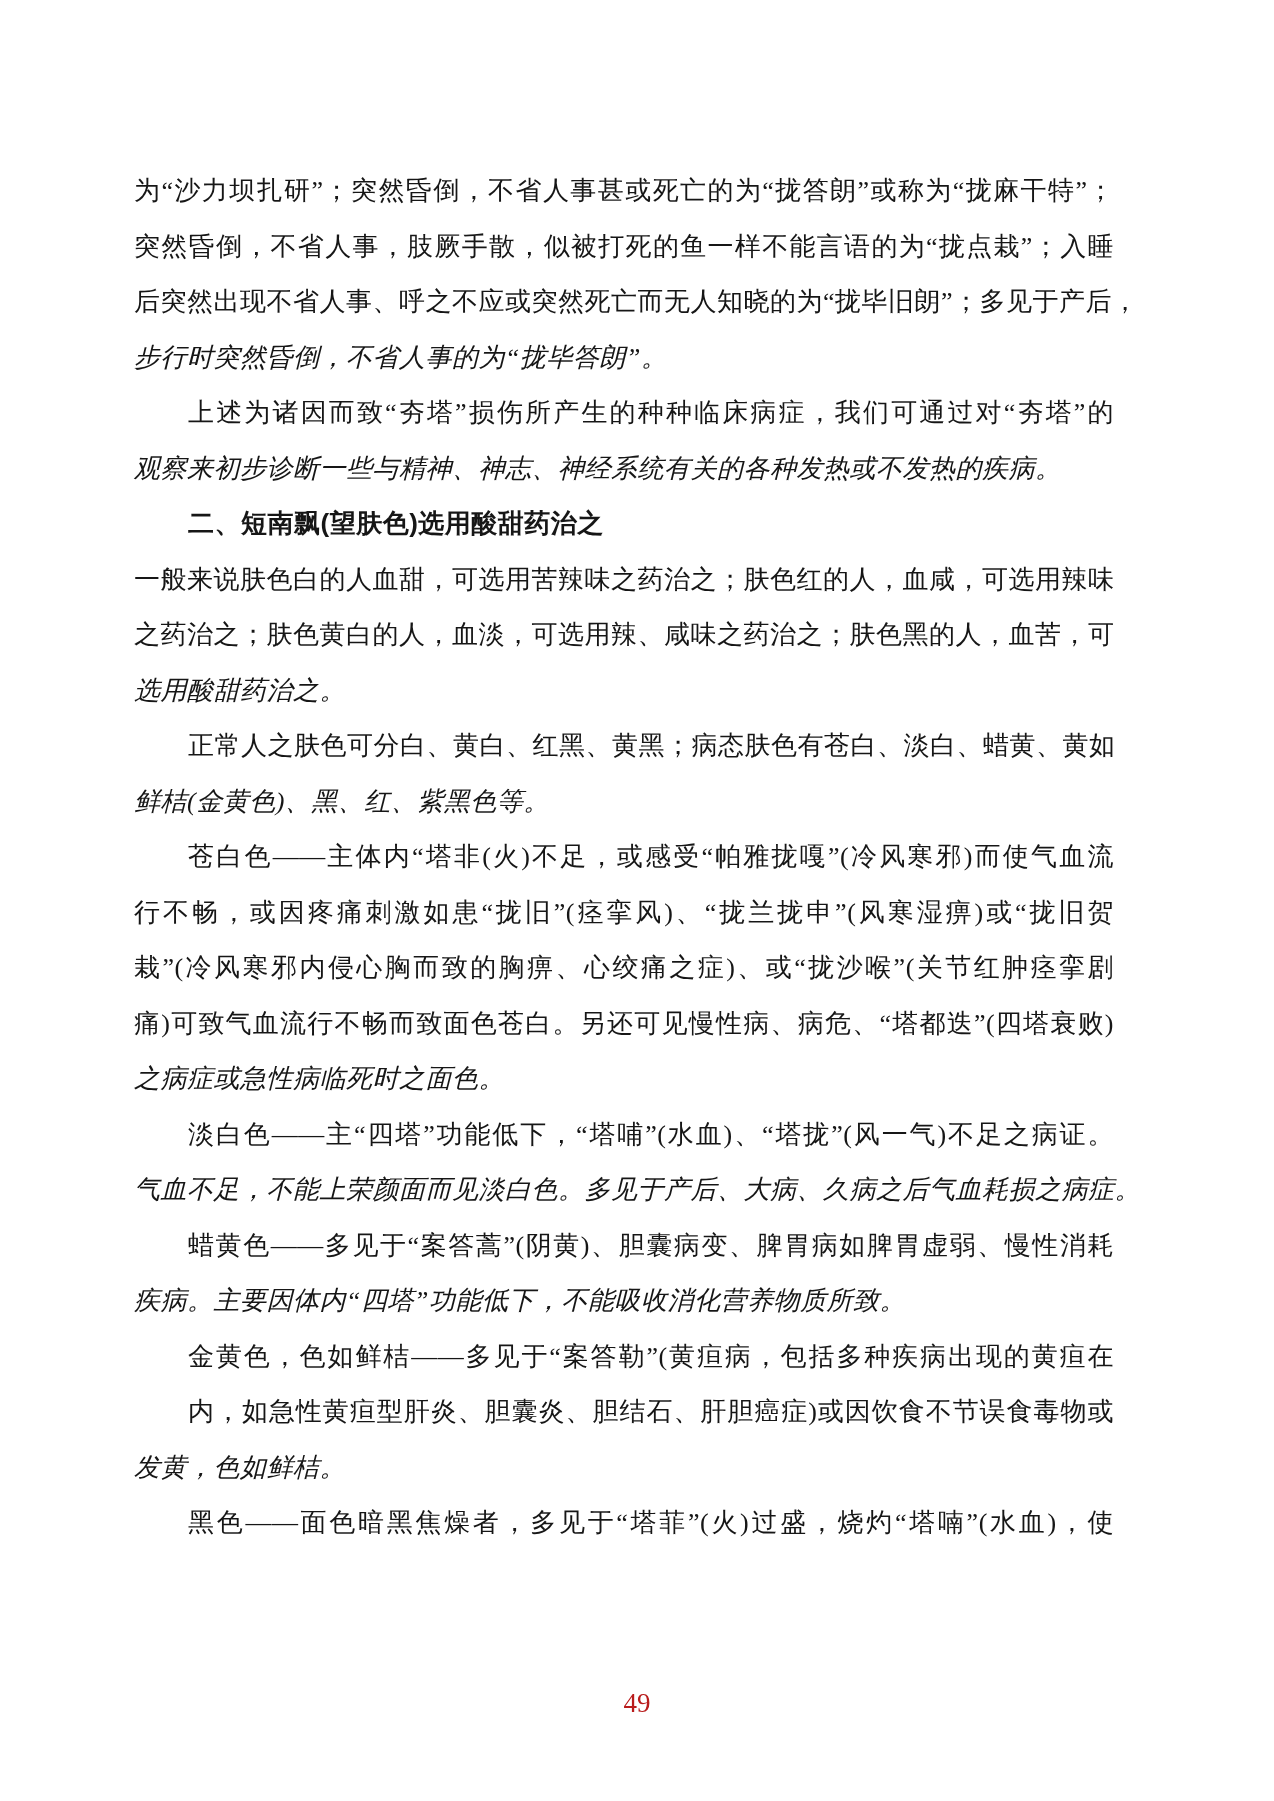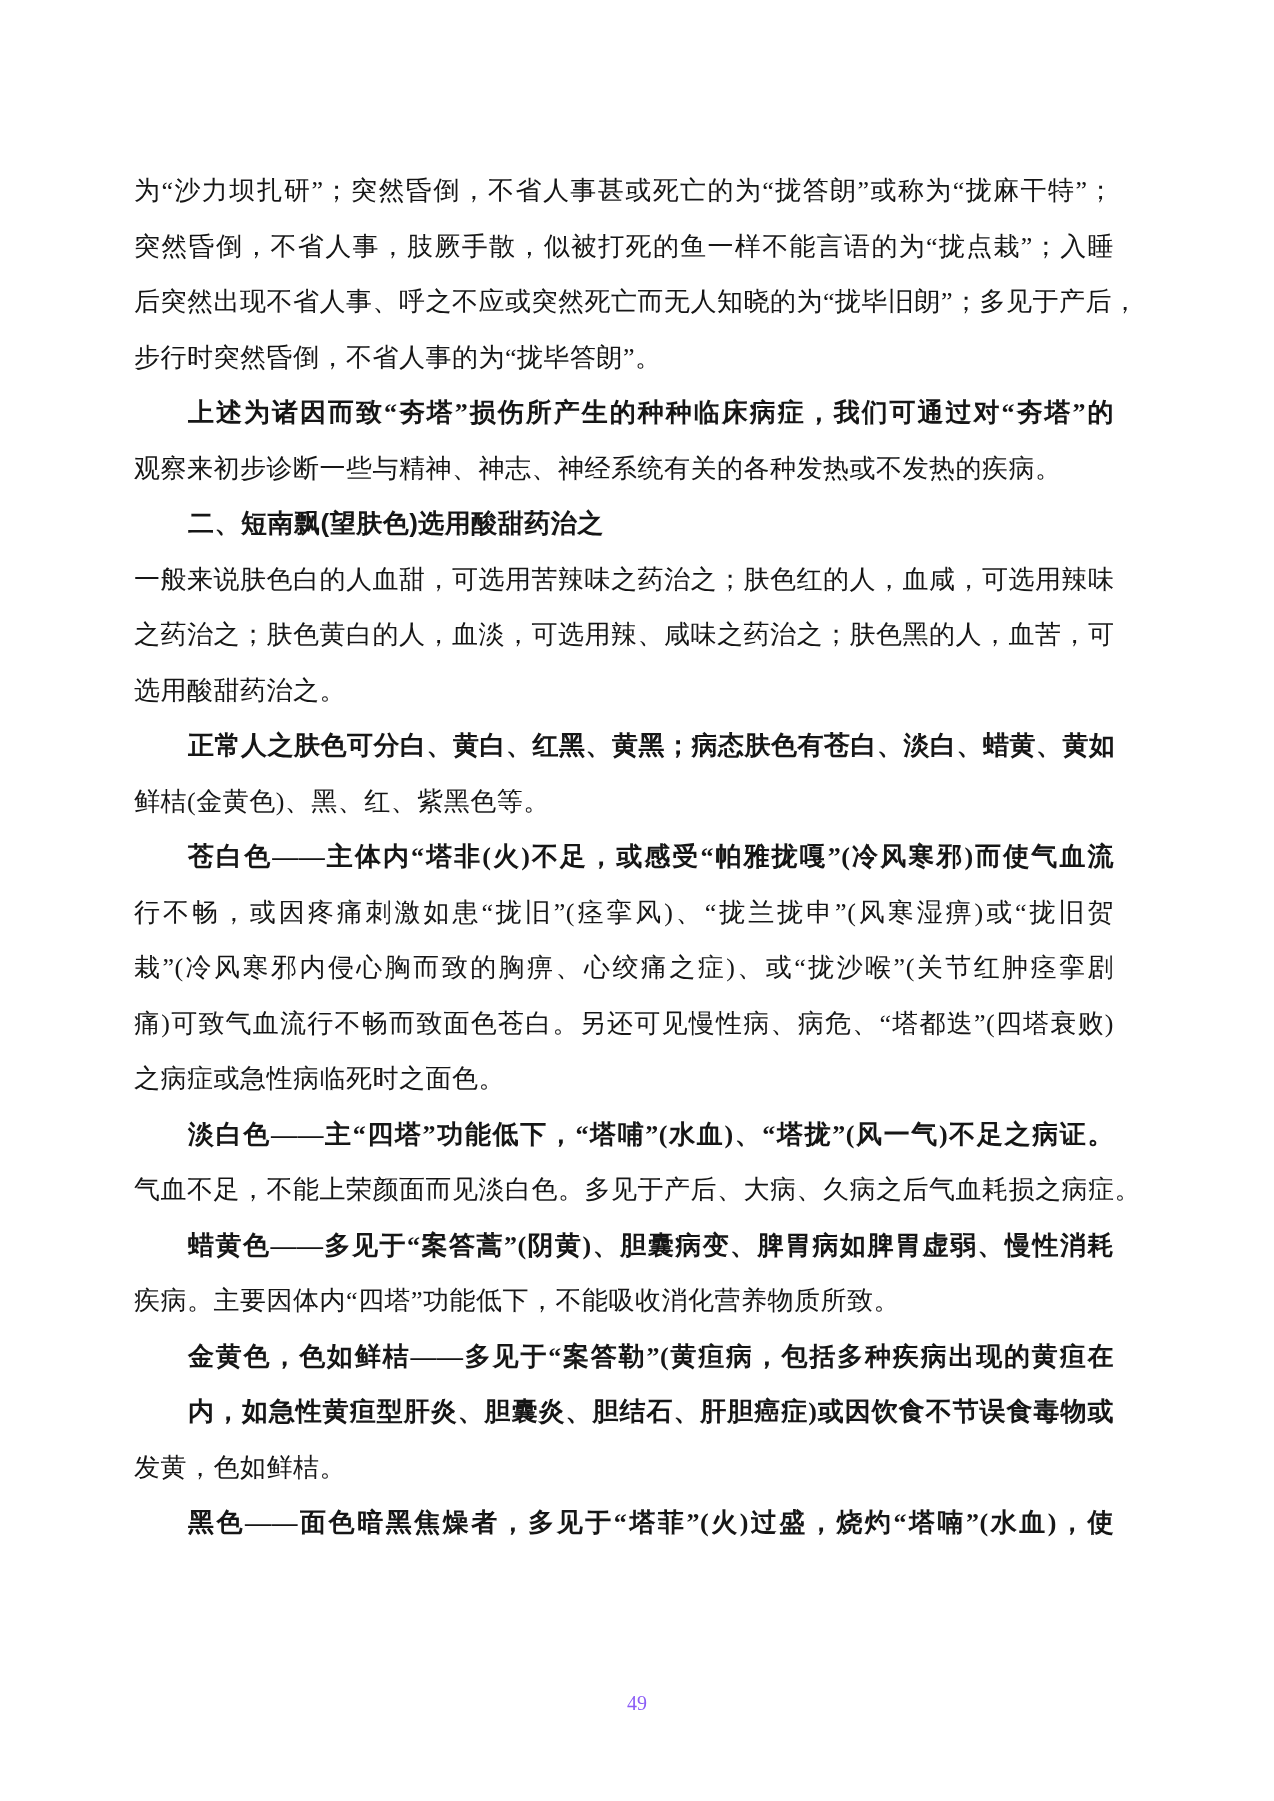--- a/index.html
+++ b/index.html
@@ -27,40 +27,40 @@
     font-size: 26px;
     text-align: justify;
     text-align-last: justify;
     text-justify: inter-character;
     white-space: nowrap;
     letter-spacing: 0.5px;
   }
   .line.end {
     text-align: right;
     text-align-last: left;
+    font-style: italic;
   }
   .line.indent {
     padding-left: 54px;
-    font-weight: bold;
   }
   .line.heading {
     font-weight: bold;
     font-family: "Liberation Sans", "DejaVu Sans", sans-serif;
     text-align: left;
     text-align-last: left;
   }
   .page-number {
     position: absolute;
     left: 0;
     top: 1688px;
     width: 1274px;
     text-align: center;
-    font-size: 20px;
+    font-size: 27px;
     line-height: 30px;
-    color: #8b5cf6;
+    color: #b91c1c;
   }
 </style>
 </head>
 <body>
 
 <div class="page-body">
   <div class="line">为“沙力坝扎研”；突然昏倒，不省人事甚或死亡的为“拢答朗”或称为“拢麻干特”；</div>
   <div class="line">突然昏倒，不省人事，肢厥手散，似被打死的鱼一样不能言语的为“拢点栽”；入睡</div>
   <div class="line">后突然出现不省人事、呼之不应或突然死亡而无人知晓的为“拢毕旧朗”；多见于产后，</div>
   <div class="line end">步行时突然昏倒，不省人事的为“拢毕答朗”。</div>

